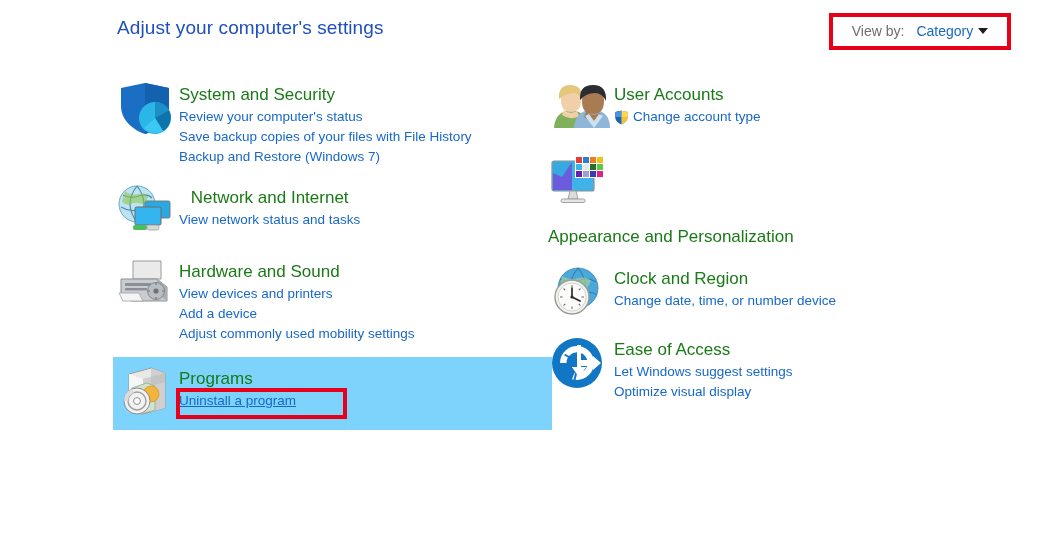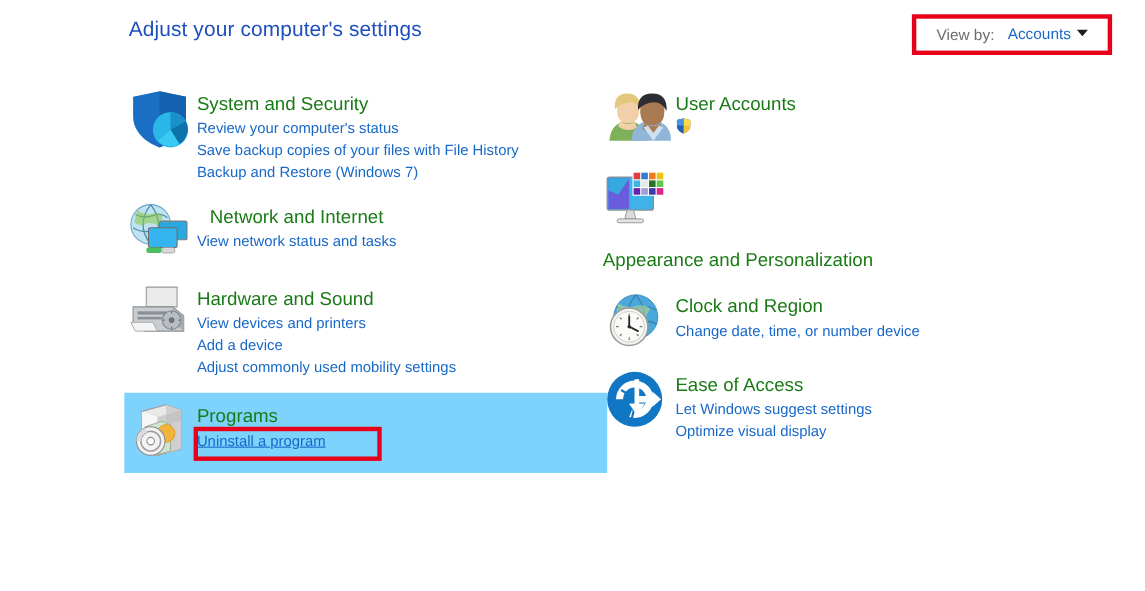--- a/index.html
+++ b/index.html
@@ -145,21 +145,21 @@
   }
 </style>
 </head>
 <body>
 
 <div id="page-title">Adjust your computer's settings</div>
 
 <div id="viewby-wrap">
   <div id="viewby-inner">
     <span class="viewby-label">View by:</span>
-    <span><span class="viewby-value">Accounts</span><span class="caret"></span></span>
+    <span><span class="viewby-value">Category</span><span class="caret"></span></span>
   </div>
 </div>
 
 <div id="col-left">
 
   <div class="category">
     <div class="cat-icon">
       <svg width="62" height="58" viewBox="0 0 62 58">
         <path d="M8 8 L32 3 L56 8 L56 26 C56 40 44 50 32 54 C20 50 8 40 8 26 Z" fill="#1a6fc4"></path>
         <path d="M32 3 L56 8 L56 26 C56 40 44 50 32 54 Z" fill="#1461b0"></path>
@@ -267,20 +267,21 @@
       <span class="cat-link with-shield">
         <span style="display:inline-flex;">
           <svg width="15" height="15" viewBox="0 0 16 16">
             <path d="M1.5 2.2 L8 0.7 L14.5 2.2 L14.5 7.5 C14.5 11.6 11 14.3 8 15.3 C5 14.3 1.5 11.6 1.5 7.5 Z" fill="#2f7dd1"></path>
             <path d="M8 0.7 L1.5 2.2 L1.5 7.5 C1.5 11.6 5 14.3 8 15.3 Z" fill="#1d62b5"></path>
             <path d="M8 0.7 L8 15.3 C11 14.3 14.5 11.6 14.5 7.5 L14.5 2.2 Z" fill="#f4c237"></path>
             <path d="M8 0.7 L14.5 2.2 L14.5 7.5 L8 7.5 Z" fill="#ffd84d"></path>
             <path d="M1.5 2.2 L8 0.7 L8 7.5 L1.5 7.5 Z" fill="#4a95e0"></path>
           </svg>
         </span>
+        <span>Change account type</span>
       </span>
     </div>
   </div>
 
   <div class="category" style="margin-top:9px;flex-direction:column;">
     <div class="cat-icon">
       <svg width="62" height="56" viewBox="0 0 62 56">
         <rect x="4" y="8" width="42" height="30" rx="2" fill="#3fb3e8" stroke="#8a8f94" stroke-width="1.2"></rect>
         <path d="M5 37 L5 9 L24 9 L24 37 Z" fill="#7a3fd8" opacity="0.75"></path>
         <path d="M5 9 L24 9 L14 24 L5 20 Z" fill="#35a9e0"></path>

